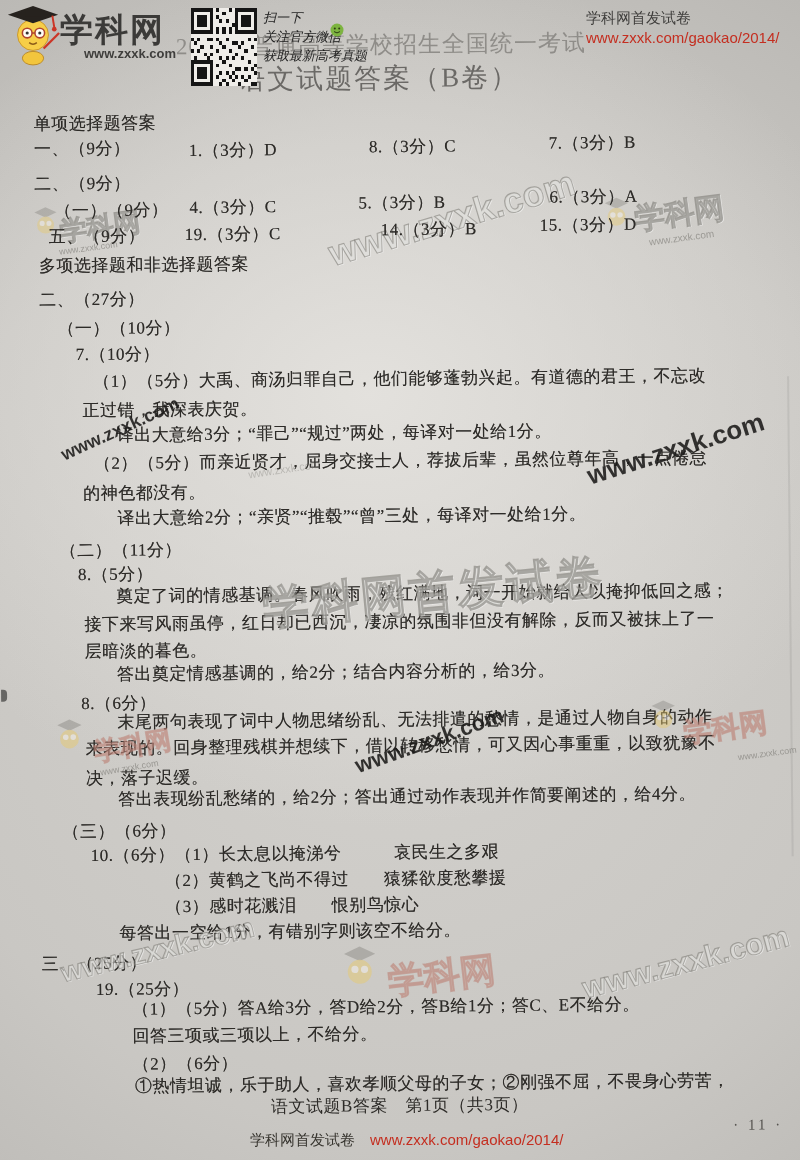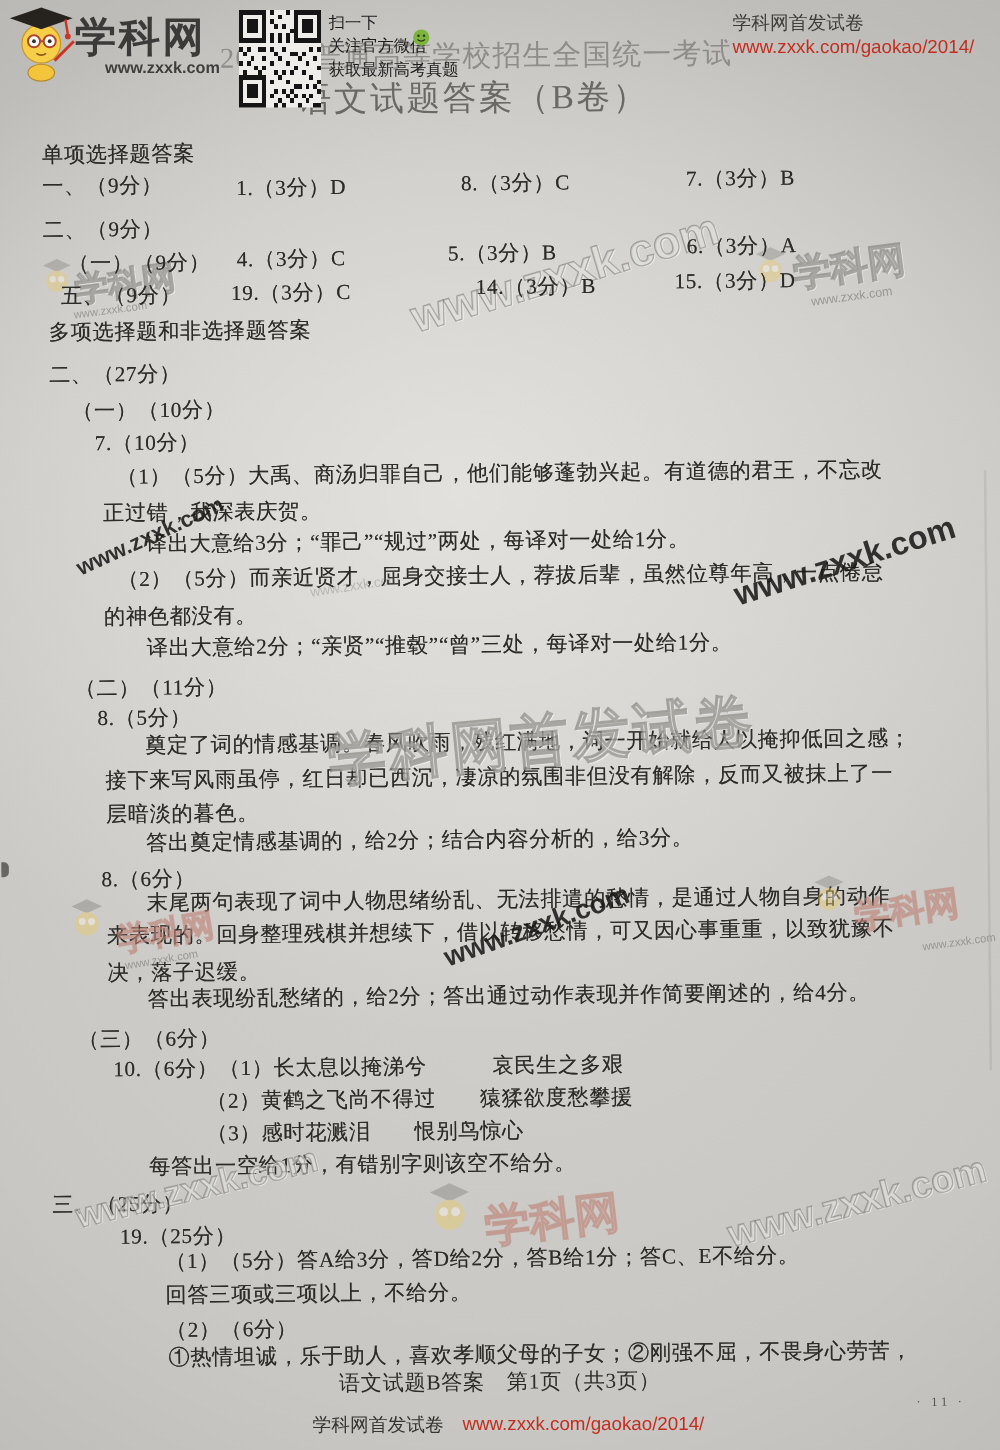--- a/index.html
+++ b/index.html
@@ -9,27 +9,27 @@
     background:
       radial-gradient(ellipse 760px 620px at 46% 34%, rgba(228,226,222,.95), rgba(228,226,222,0) 70%),
       radial-gradient(ellipse 900px 900px at 50% 55%, #d3d1cd 0%, #c9c7c3 55%, #b3b1ad 100%);
   }
   .scan{position:absolute;inset:0;transform:rotate(-0.55deg);transform-origin:400px 580px;}
   .overlay{position:absolute;inset:0;}
   .ln{position:absolute;font-size:17px;line-height:22px;color:#2d2b28;white-space:nowrap;letter-spacing:.5px;text-shadow:0 0 .5px rgba(45,43,40,.6);}
   .title1{position:absolute;left:181px;top:29px;font-size:23px;color:#8f8d89;letter-spacing:1px;white-space:nowrap;}
   .title2{position:absolute;left:243px;top:60px;font-size:27px;color:#6b6966;letter-spacing:2px;white-space:nowrap;}
   .pagenote{position:absolute;left:266px;top:1094px;font-size:17px;color:#2d2b28;letter-spacing:.5px;}
-  .pagenum{position:absolute;left:728px;top:1120px;font-size:10px;color:#55534f;letter-spacing:3px;text-align:center;}
+  .pagenum{position:absolute;left:728px;top:1120px;font-size:15px;color:#55534f;letter-spacing:3px;text-align:center;}
   
   .logo{position:absolute;left:4px;top:2px;width:185px;height:66px;}
   .logo-name{position:absolute;left:56px;top:6px;font-size:33px;font-weight:bold;color:#3b3a38;font-family:"Liberation Sans","DejaVu Sans",sans-serif;letter-spacing:2px;}
   .logo-url{position:absolute;left:80px;top:44px;font-size:13px;font-weight:bold;color:#3f3e3c;font-family:"Liberation Sans","DejaVu Sans",sans-serif;}
   .qr{position:absolute;left:191px;top:8px;width:66px;height:78px;}
-  .qrnote{position:absolute;left:263px;top:8px;font-family:"Liberation Sans","DejaVu Sans",sans-serif;font-size:13px;color:#1d1d1d;line-height:19px;}
+  .qrnote{position:absolute;left:263px;top:8px;font-family:"Liberation Sans","DejaVu Sans",sans-serif;font-size:13px;color:#1d1d1d;line-height:19px;font-style:italic;}
   .smiley{position:absolute;left:330px;top:23px;width:14px;height:14px;}
   .mast{position:absolute;left:586px;top:9px;font-family:"Liberation Sans","DejaVu Sans",sans-serif;font-size:15px;color:#3f3e3c;}
   .mast-url{position:absolute;left:586px;top:29px;font-family:"Liberation Sans","DejaVu Sans",sans-serif;font-size:15px;color:#c42e20;text-decoration:none;cursor:pointer;}
   .foot-label{position:absolute;left:250px;top:1131px;font-size:15px;color:#37352f;font-family:"Liberation Sans","DejaVu Sans",sans-serif;}
   .foot-url{position:absolute;left:370px;top:1131px;font-size:15px;color:#c42e20;font-family:"Liberation Sans","DejaVu Sans",sans-serif;text-decoration:none;cursor:pointer;}
   
   .wm{position:absolute;font-family:"Liberation Sans","DejaVu Sans",sans-serif;white-space:nowrap;font-weight:bold;}
   .wm-outline{color:rgba(170,167,160,.22);-webkit-text-stroke:1px rgba(122,120,114,.55);text-shadow:1px 1px 0 rgba(255,255,255,.55);}
   .wm-pale{color:rgba(203,146,134,.38);-webkit-text-stroke:1px rgba(185,125,112,.45);}
   .wm-dark{color:rgba(26,25,24,.88);}

